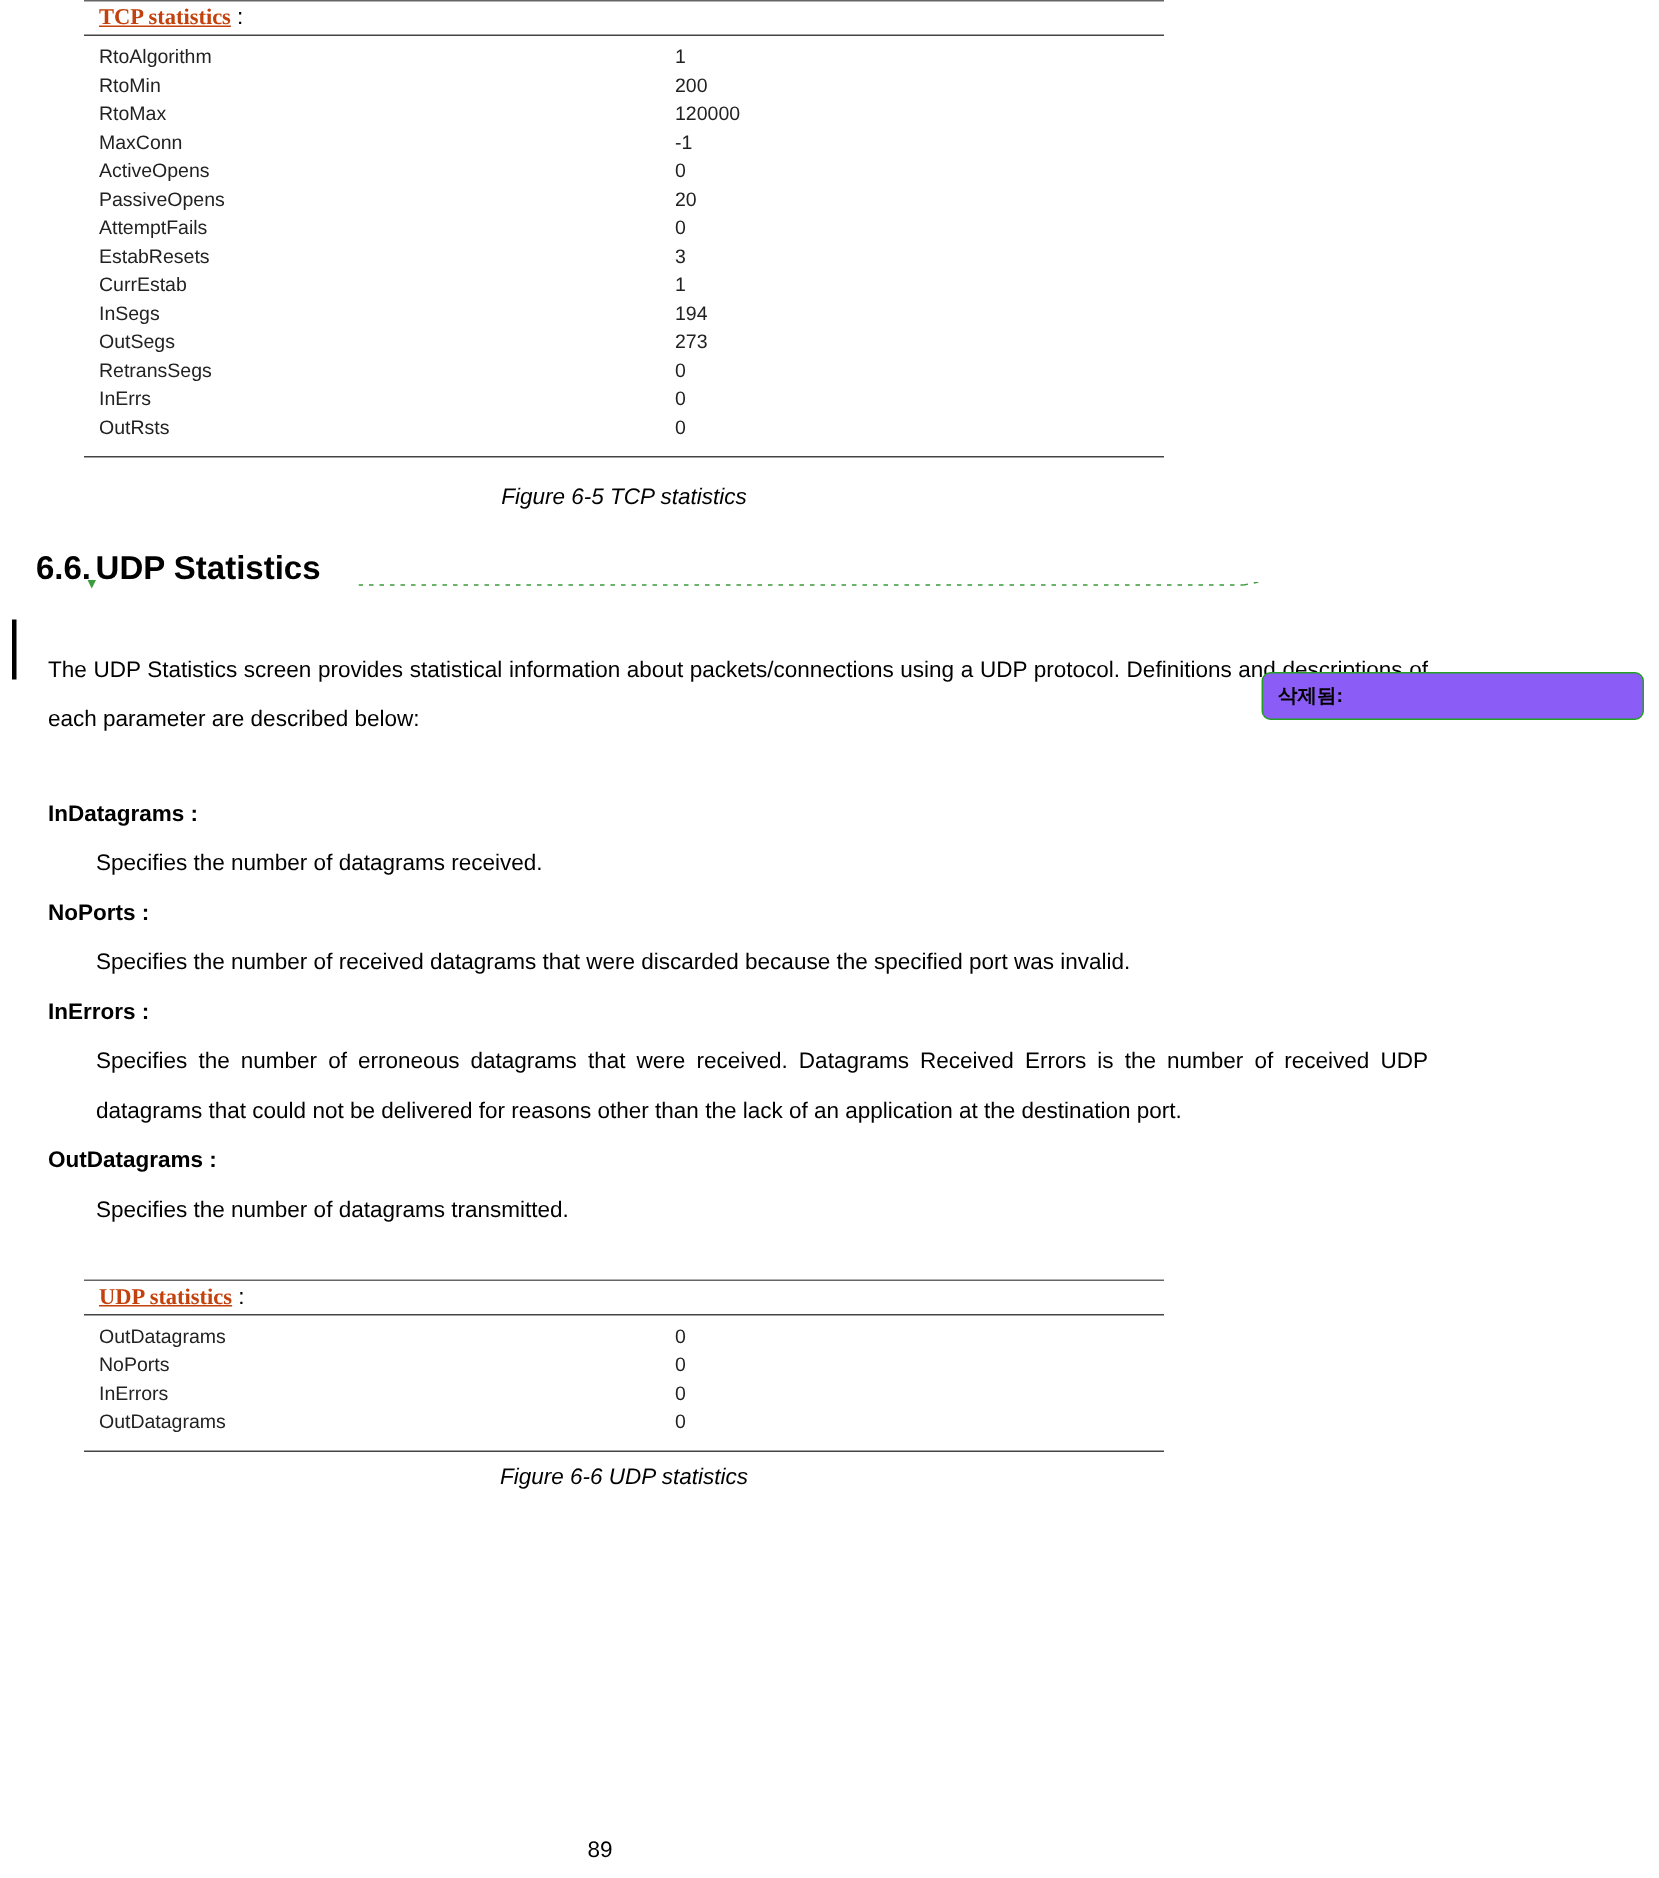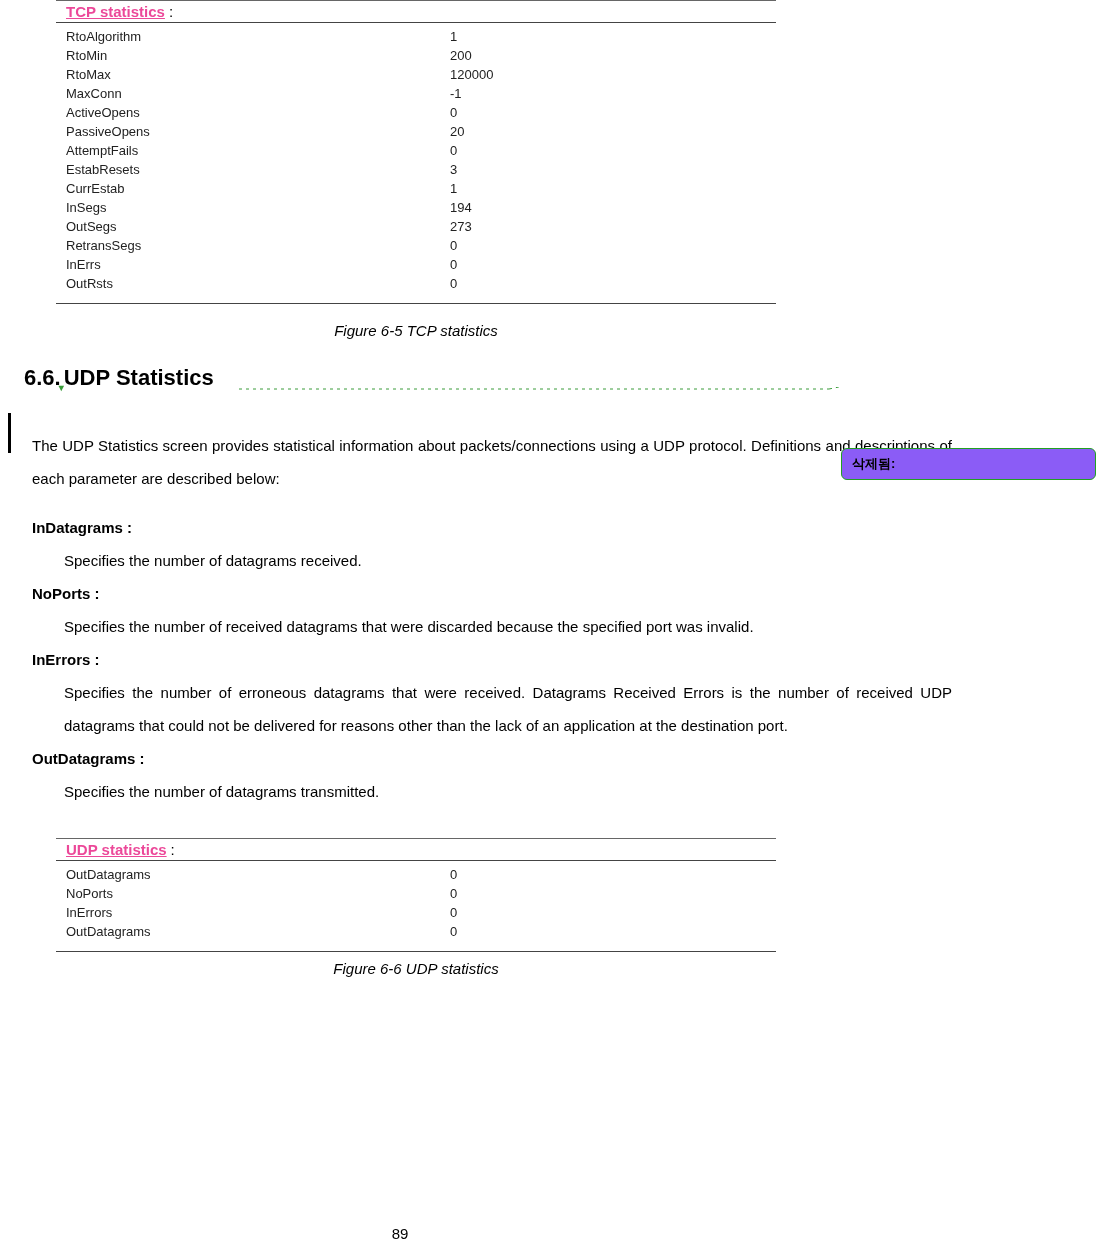--- a/index.html
+++ b/index.html
@@ -26,24 +26,25 @@
     margin: 0 0 0 40px;
     border-top: 1px solid #666;
   }
   .panel-title-row {
     display: flex;
     align-items: baseline;
     padding: 2px 10px;
     border-bottom: 1px solid #444;
   }
   .panel-title {
-    color: #ec4899;
+    color: #c2410c;
     font-weight: bold;
     font-size: 15px;
     text-decoration: underline;
+    font-family: Liberation Serif, serif;
   }
   .panel-colon {
     margin-left: 4px;
     font-size: 15px;
   }
   .stats-rows {
     padding: 4px 0 6px 0;
   }
   .stats-row {
     display: flex;
@@ -126,21 +127,21 @@
   .comment-bubble .label { }
   .body-text {
     margin: 38px 0 0 16px;
     width: 920px;
     font-size: 15px;
     line-height: 2.2;
     text-align: justify;
     text-justify: inter-word;
   }
   .defs {
-    margin: 16px 0 0 16px;
+    margin: 30px 0 0 16px;
     width: 920px;
     font-size: 15px;
     line-height: 2.2;
   }
   .term { font-weight: bold; }
   .desc { margin-left: 32px; text-align: justify; }
   .page-number {
     position: absolute;
     bottom: 10px;
     left: 0;

